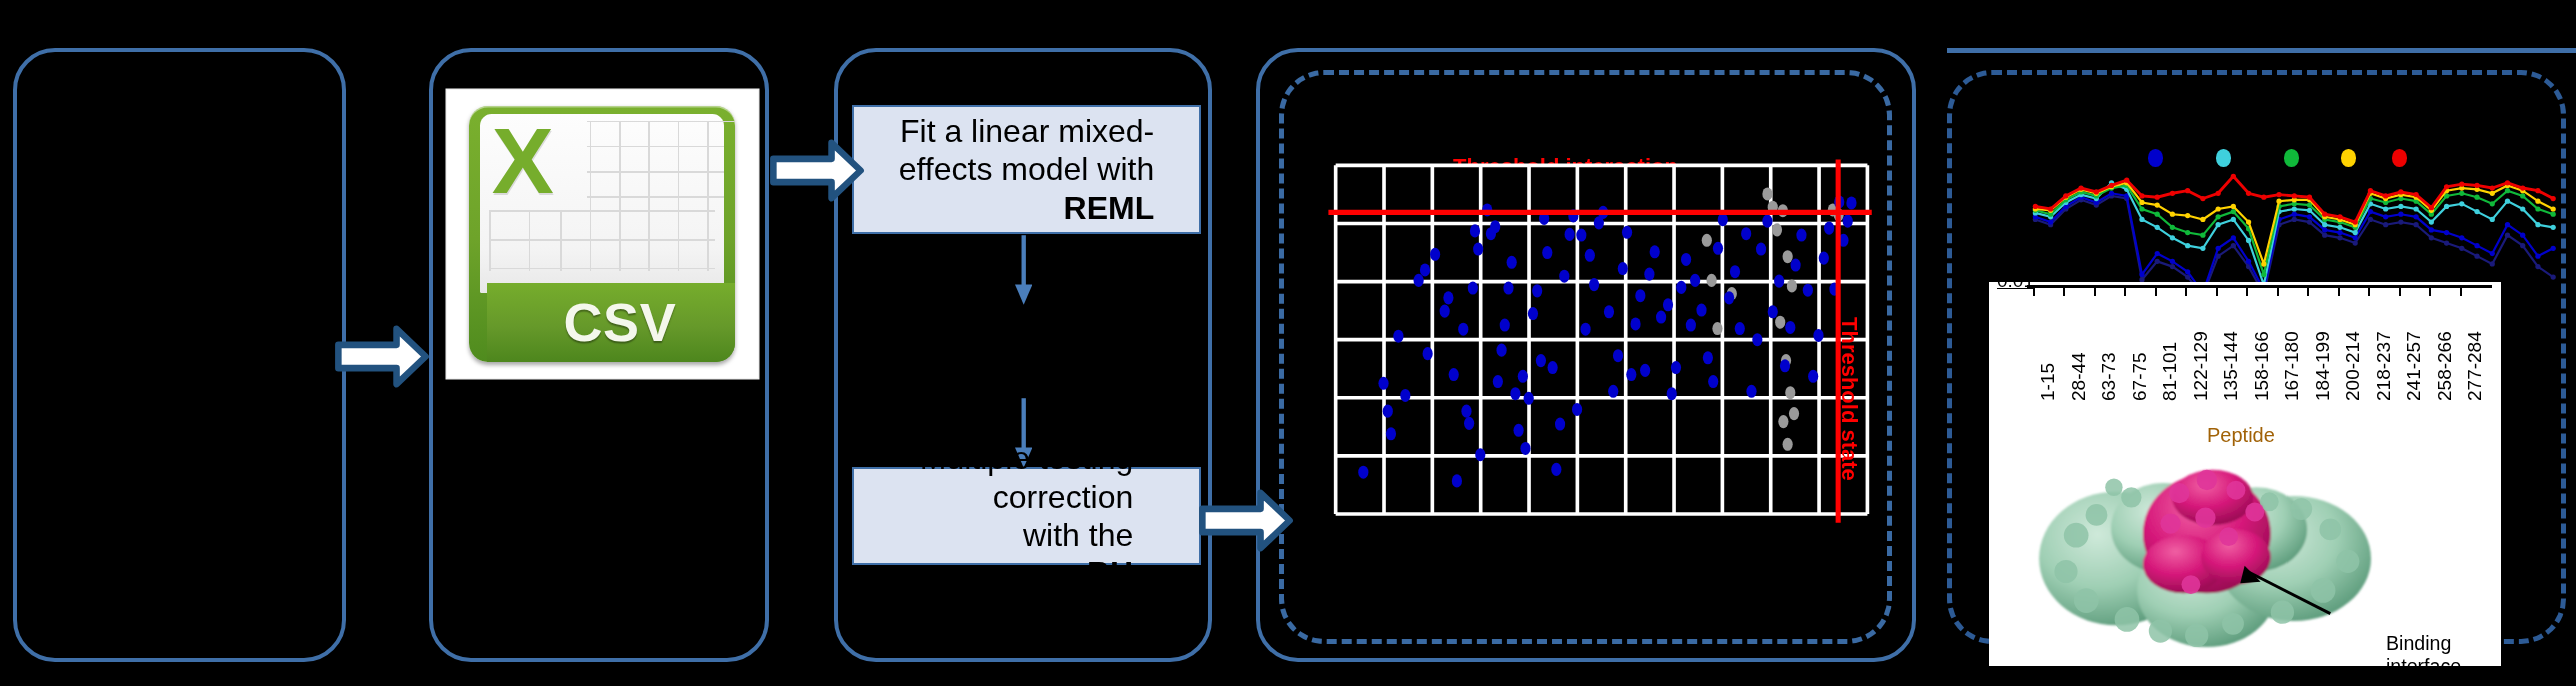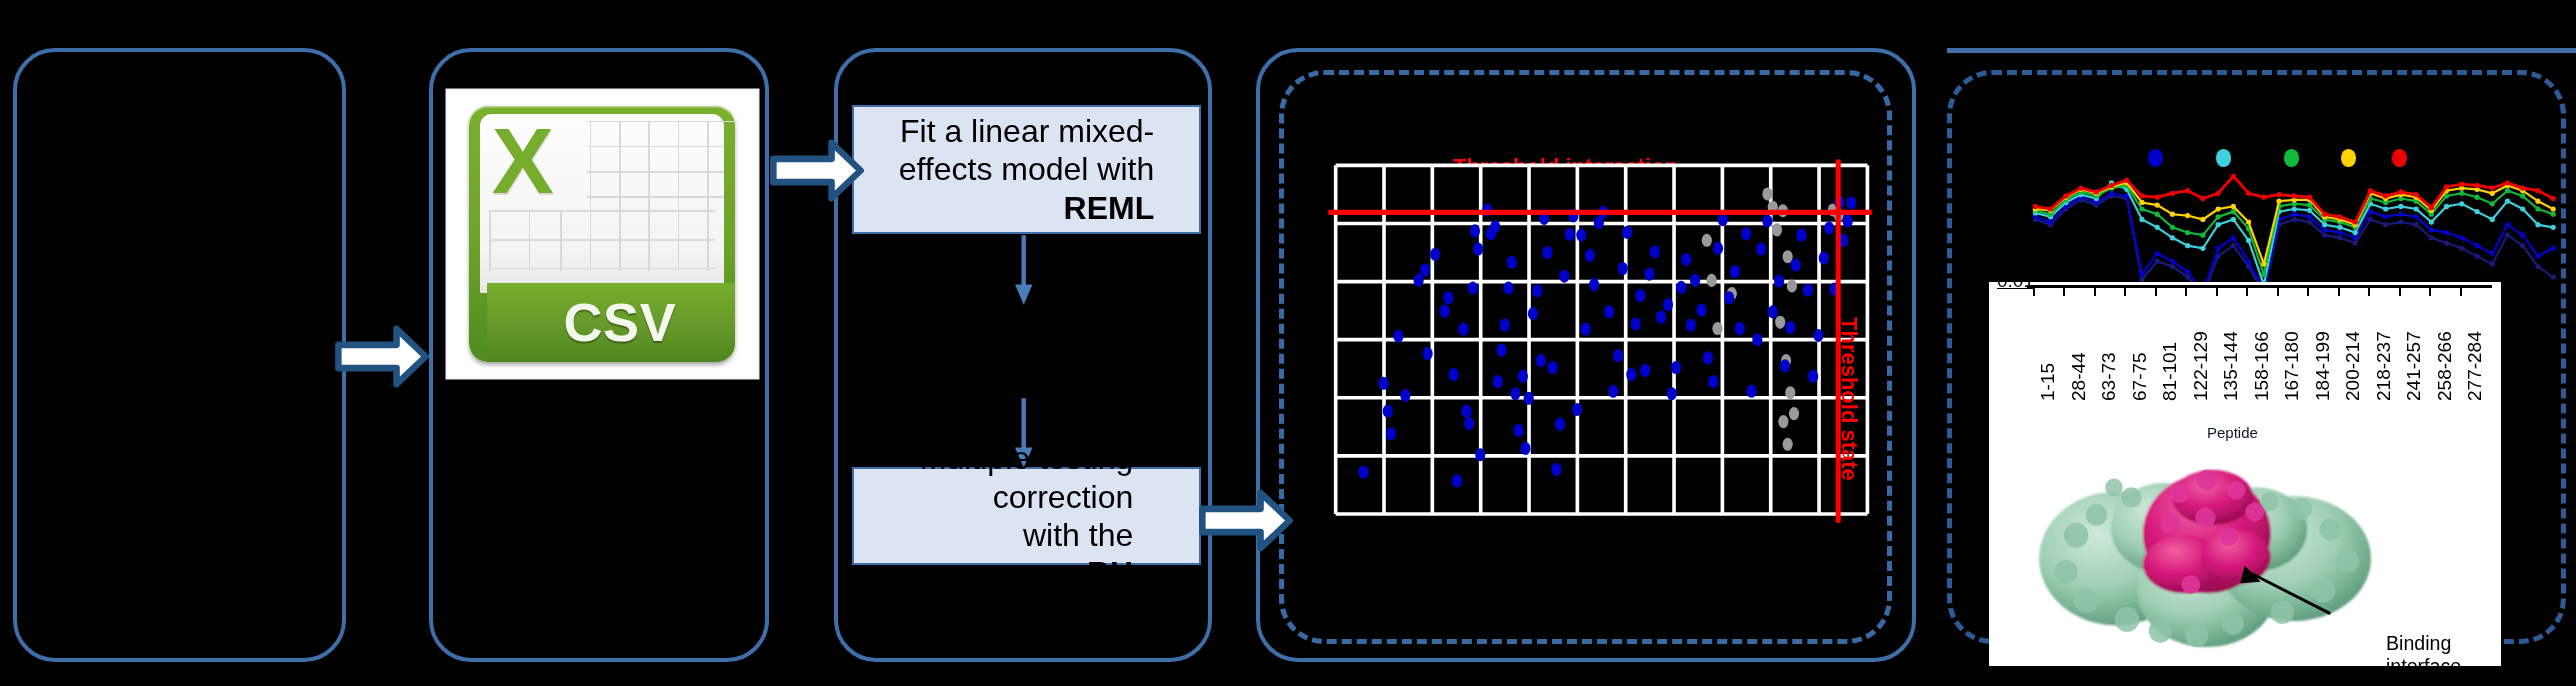--- a/index.html
+++ b/index.html
@@ -105,21 +105,21 @@
   .lineplot { position: absolute; background: #000; }
   .whitecard {
     position: absolute; background:#ffffff;
   }
   .axlabel {
     position: absolute; color:#000; font-size: 19px; white-space:nowrap;
     transform: rotate(-90deg); transform-origin: left top;
     font-family:"Liberation Sans", sans-serif;
   }
   .peptide-label {
-    position:absolute; color:#0f172a; font-size:15px; white-space:nowrap;
+    position:absolute; color:#a16207; font-size:20px; white-space:nowrap;
   }
   .ytick { position:absolute; color:#000; font-size:19px; white-space:nowrap; }
   .binding {
     position:absolute; color:#000; font-size:19.6px; line-height:1.15;
     white-space:nowrap;
   }
   .legdot { position:absolute; border-radius:50%; }
 </style>
 </head>
 <body>

